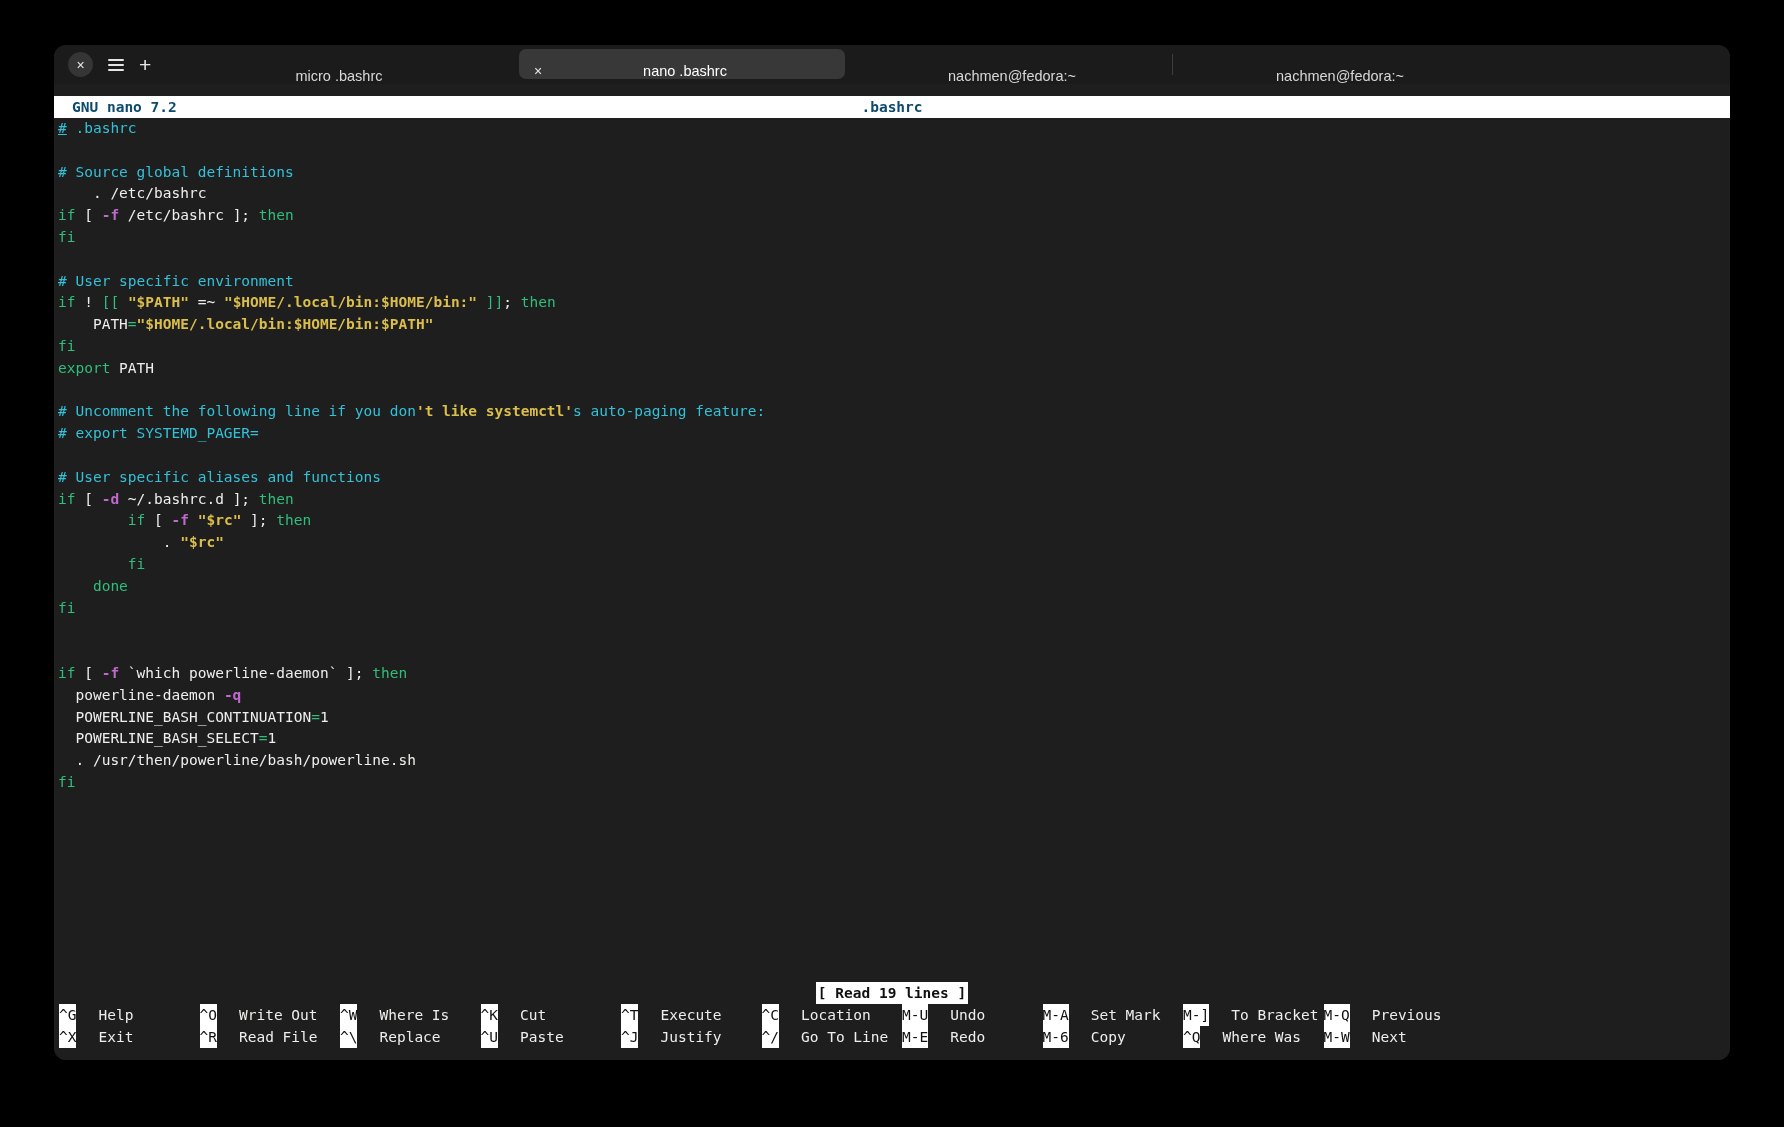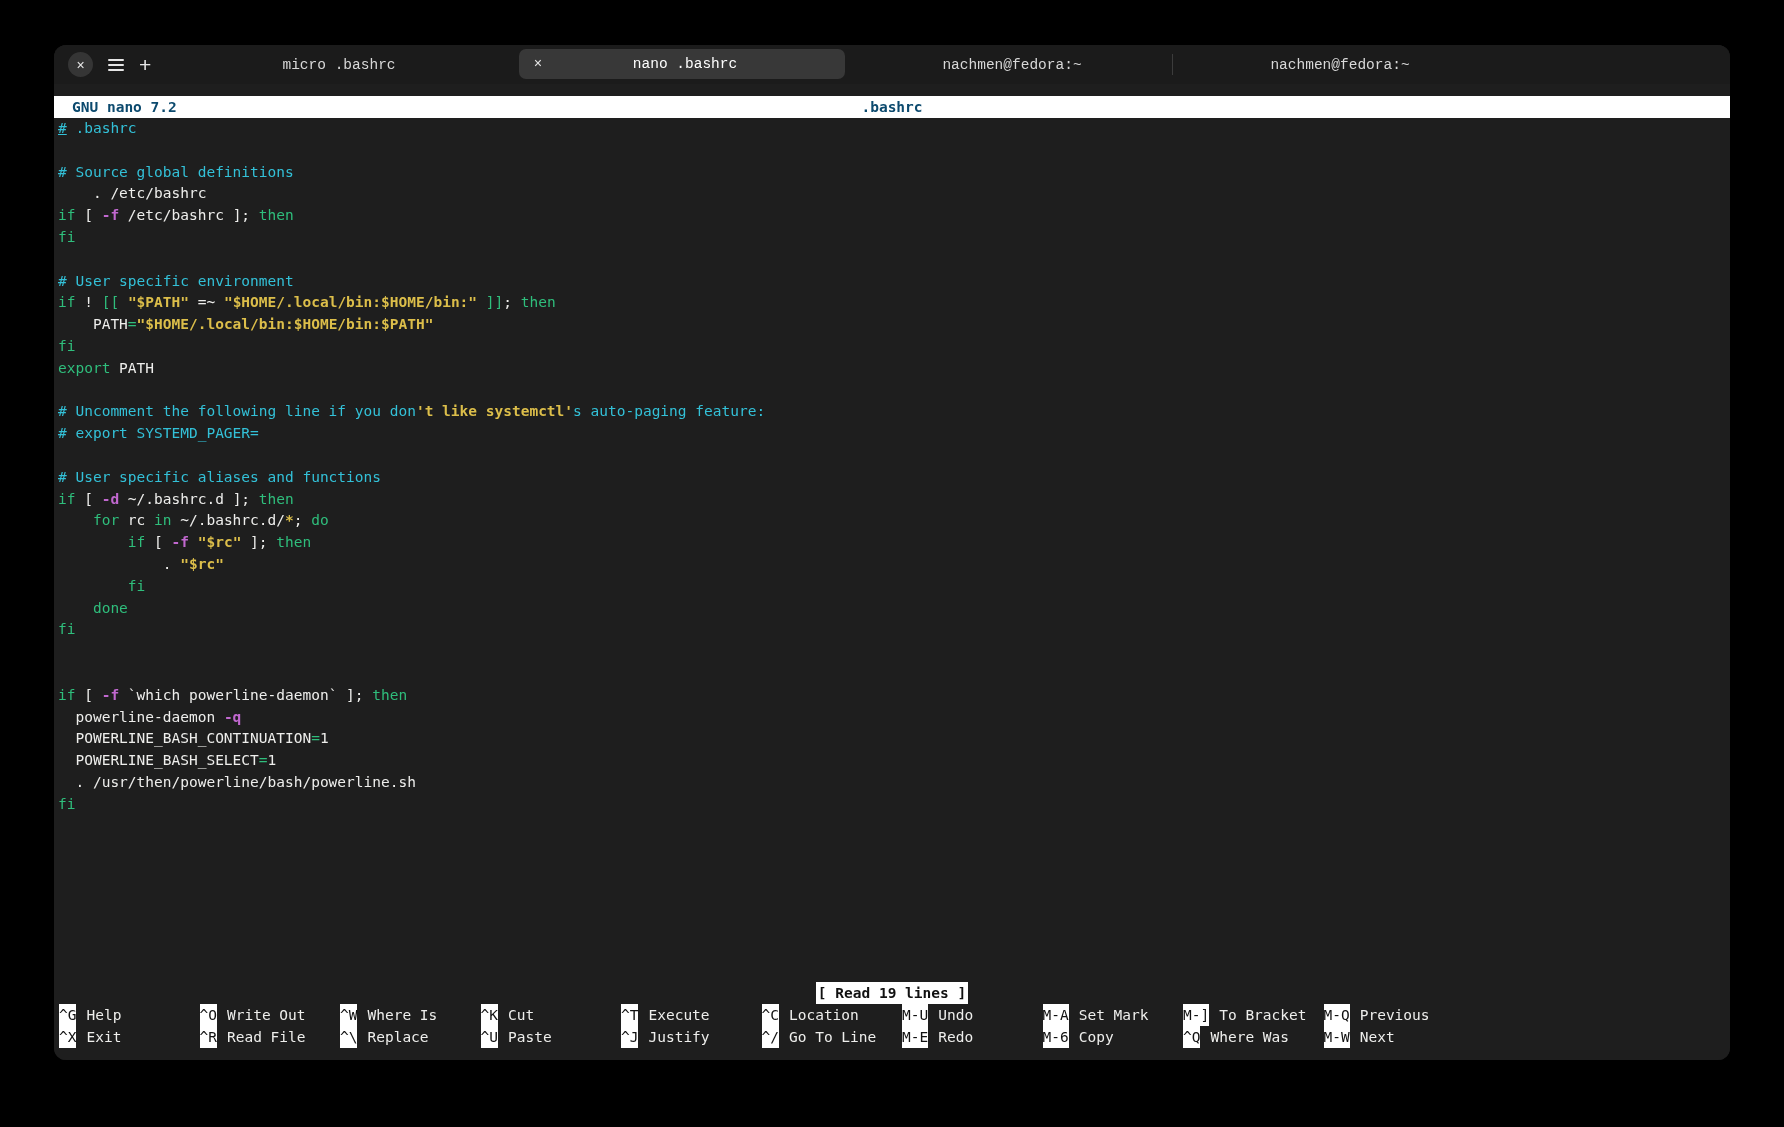--- a/index.html
+++ b/index.html
@@ -11,22 +11,22 @@
     font-family:"Liberation Sans","DejaVu Sans",sans-serif;
   }
   
   .tabbar{position:relative;height:39px;background:#1b1b1b;flex:0 0 auto;}
   .winctrls{position:absolute;left:14px;top:0;height:39px;display:flex;align-items:center;gap:15px;}
   .circlebtn{width:25px;height:25px;border-radius:50%;background:#353535;color:#e8e8e8;
     display:flex;align-items:center;justify-content:center;font-size:14px;line-height:1;cursor:default;}
   .hamburger{display:flex;flex-direction:column;gap:3px;width:16px;}
   .hamburger i{display:block;height:2px;background:#e6e6e6;border-radius:1px;}
   .plusbtn{color:#e6e6e6;font-size:21px;font-weight:400;line-height:1;}
-  .tab{position:absolute;top:0;height:39px;display:flex;align-items:center;justify-content:center;
-    color:#d8d8d8;font-size:14.5px;font-family:Liberation Mono, monospace;}
+  .tab{position:absolute;top:0;height:39px;display:flex;align-items:flex-end;justify-content:center;
+    color:#d8d8d8;font-size:14.5px;}
   .tab .tlabel{white-space:nowrap;}
   .tab.active{top:4px;height:30px;background:#383838;border-radius:7px;color:#ffffff;}
   .tab.active .tlabel{flex:1;text-align:center;margin-right:26px;}
   .tabx{width:26px;text-align:center;color:#e8e8e8;font-size:14px;margin-left:6px;}
   .t0{left:110px;width:350px;}
   .t1{left:465px;width:326px;}
   .t2{left:800px;width:316px;}
   .t3{left:1126px;width:320px;}
   .vsep{position:absolute;left:1118px;top:9px;width:1px;height:21px;background:#3c3c3c;}
   
@@ -45,21 +45,21 @@
   .b{color:#3f87e5;font-weight:bold;}
   .w{color:#eeeeec;}
   .u{text-decoration:underline;}
   
   .footer{position:absolute;left:0;right:0;bottom:12px;}
   .statusline{height:22px;line-height:22px;text-align:center;}
   .statusbox{display:inline-block;background:#ffffff;color:#111;font-weight:bold;padding:0 2px;white-space:pre;}
   .srow{height:22px;line-height:22px;display:grid;grid-template-columns:repeat(10,140.5px);padding-left:5px;white-space:pre;}
   .cell{white-space:pre;}
   .kcap{display:inline-block;background:#ffffff;color:#111;}
-  .klabel{color:#eeeeec;margin-left:10px;}
+  .klabel{color:#eeeeec;margin-left:22px;}
 </style>
 </head>
 <body>
 
 <div class="window">
 
   <div class="tabbar">
     <div class="winctrls">
       <span class="circlebtn">×</span>
       <span class="hamburger">
@@ -106,21 +106,20 @@
         <div class="cl"><span class="g">if</span><span class="w"> ! </span><span class="g">[[</span><span class="w"> </span><span class="y">"$PATH"</span><span class="w"> =~ </span><span class="y">"$HOME/.local/bin:$HOME/bin:"</span><span class="w"> </span><span class="g">]]</span><span class="w">; </span><span class="g">then</span></div>
         <div class="cl"><span class="w">    PATH</span><span class="g">=</span><span class="y">"$HOME/.local/bin:$HOME/bin:$PATH"</span></div>
         <div class="cl"><span class="g">fi</span></div>
         <div class="cl"><span class="g">export</span><span class="w"> PATH</span></div>
         <div class="cl"></div>
         <div class="cl"><span class="c"># Uncomment the following line if you don</span><span class="y">'t like systemctl'</span><span class="c">s auto-paging feature:</span></div>
         <div class="cl"><span class="c"># export SYSTEMD_PAGER=</span></div>
         <div class="cl"></div>
         <div class="cl"><span class="c"># User specific aliases and functions</span></div>
         <div class="cl"><span class="g">if</span><span class="w"> [ </span><span class="m">-d</span><span class="w"> ~/.bashrc.d ]; </span><span class="g">then</span></div>
-        <div class="cl"><span class="w">    </span><span class="g">for</span><span class="w"> rc </span><span class="g">in</span><span class="w"> ~/.bashrc.d/</span><span class="y">*</span><span class="w">; </span><span class="g">do</span></div>
         <div class="cl"><span class="w">        </span><span class="g">if</span><span class="w"> [ </span><span class="m">-f</span><span class="w"> </span><span class="y">"$rc"</span><span class="w"> ]; </span><span class="g">then</span></div>
         <div class="cl"><span class="w">            . </span><span class="y">"$rc"</span></div>
         <div class="cl"><span class="w">        </span><span class="g">fi</span></div>
         <div class="cl"><span class="w">    </span><span class="g">done</span></div>
         <div class="cl"><span class="g">fi</span></div>
         <div class="cl"></div>
         <div class="cl"></div>
         <div class="cl"><span class="g">if</span><span class="w"> [ </span><span class="m">-f</span><span class="w"> `which powerline-daemon` ]; </span><span class="g">then</span></div>
         <div class="cl"><span class="w">  powerline-daemon </span><span class="m">-q</span></div>
         <div class="cl"><span class="w">  POWERLINE_BASH_CONTINUATION</span><span class="g">=</span><span class="w">1</span></div>

